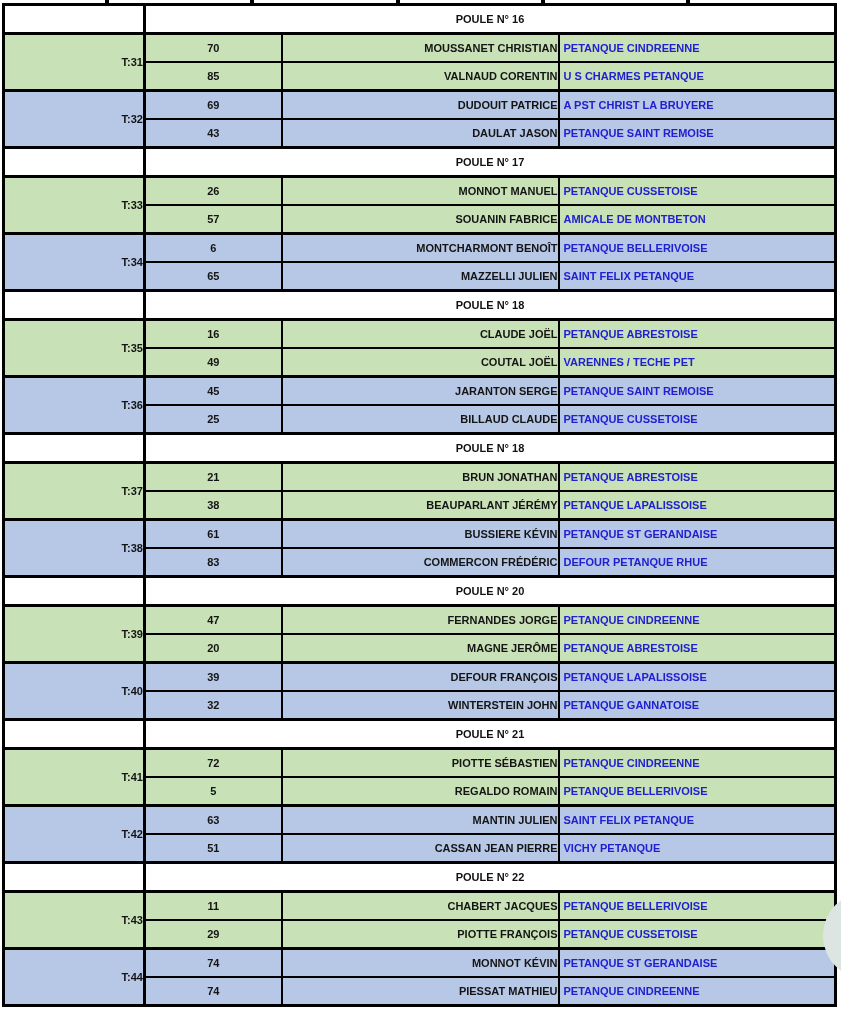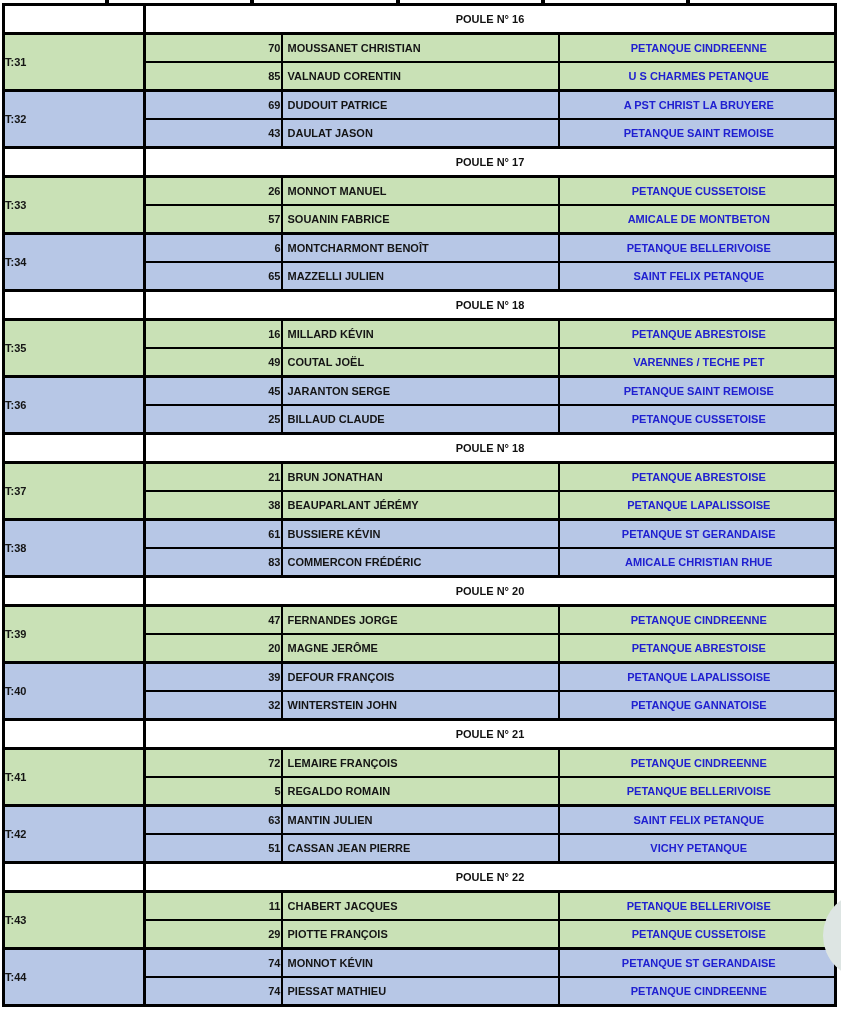--- a/index.html
+++ b/index.html
@@ -18,26 +18,26 @@
   }
   td{
     border:2px solid var(--border,#000);
     height:26px;padding:0;
     font-size:11px;font-weight:700;color:#141414;
     overflow:hidden;white-space:nowrap;
   }
   tr.header-row td{border-top-width:3px;border-bottom-width:3px;background:#ffffff;}
   tr.group-start td{border-top-width:3px;}
   tr.row2 td{border-top-width:1px;}
-  td.tcol{border-right-width:3px;text-align:left;}
+  td.tcol{border-right-width:3px;text-align:right;}
   td.orange{background:var(--orange,#fdc101);border-right-width:3px;}
   td.poule-label{text-align:center;color:#111;}
-  td.numcol{text-align:right;}
-  td.namecol{text-align:left;padding-left:5px;}
-  td.clubcol{text-align:center;padding-left:4px;color:var(--club,#2020d0);}
+  td.numcol{text-align:center;}
+  td.namecol{text-align:right;padding-left:5px;}
+  td.clubcol{text-align:left;padding-left:4px;color:var(--club,#2020d0);}
   tr.g-green td.cell{background:var(--green,#c9e1b6);}
   tr.g-blue td.cell{background:var(--blue,#b7c7e6);}
   .floating-circle{
     position:absolute;left:823px;top:892px;width:87px;height:87px;
     border-radius:50%;background:var(--circle,#dde5e3);
   }
 </style>
 </head>
 <body>
 
@@ -108,21 +108,21 @@
           <td class="namecol cell">MAZZELLI JULIEN</td>
           <td class="clubcol cell">SAINT FELIX PETANQUE</td>
         </tr>
         <tr class="header-row">
           <td class="orange"></td>
           <td class="poule-label" colspan="3">POULE N° 18</td>
         </tr>
         <tr class="group-start g-green">
           <td class="tcol cell" rowspan="2">T:35</td>
           <td class="numcol cell">16</td>
-          <td class="namecol cell">MILLARD KÉVIN</td>
+          <td class="namecol cell">CLAUDE JOËL</td>
           <td class="clubcol cell">PETANQUE ABRESTOISE</td>
         </tr>
         <tr class="row2 g-green">
           <td class="numcol cell">49</td>
           <td class="namecol cell">COUTAL JOËL</td>
           <td class="clubcol cell">VARENNES / TECHE PET</td>
         </tr>
         <tr class="group-start g-blue">
           <td class="tcol cell" rowspan="2">T:36</td>
           <td class="numcol cell">45</td>
@@ -151,21 +151,21 @@
         </tr>
         <tr class="group-start g-blue">
           <td class="tcol cell" rowspan="2">T:38</td>
           <td class="numcol cell">61</td>
           <td class="namecol cell">BUSSIERE KÉVIN</td>
           <td class="clubcol cell">PETANQUE ST GERANDAISE</td>
         </tr>
         <tr class="row2 g-blue">
           <td class="numcol cell">83</td>
           <td class="namecol cell">COMMERCON FRÉDÉRIC</td>
-          <td class="clubcol cell">AMICALE CHRISTIAN RHUE</td>
+          <td class="clubcol cell">DEFOUR PETANQUE RHUE</td>
         </tr>
         <tr class="header-row">
           <td class="orange"></td>
           <td class="poule-label" colspan="3">POULE N° 20</td>
         </tr>
         <tr class="group-start g-green">
           <td class="tcol cell" rowspan="2">T:39</td>
           <td class="numcol cell">47</td>
           <td class="namecol cell">FERNANDES JORGE</td>
           <td class="clubcol cell">PETANQUE CINDREENNE</td>
@@ -186,21 +186,21 @@
           <td class="namecol cell">WINTERSTEIN JOHN</td>
           <td class="clubcol cell">PETANQUE GANNATOISE</td>
         </tr>
         <tr class="header-row">
           <td class="orange"></td>
           <td class="poule-label" colspan="3">POULE N° 21</td>
         </tr>
         <tr class="group-start g-green">
           <td class="tcol cell" rowspan="2">T:41</td>
           <td class="numcol cell">72</td>
-          <td class="namecol cell">LEMAIRE FRANÇOIS</td>
+          <td class="namecol cell">PIOTTE SÉBASTIEN</td>
           <td class="clubcol cell">PETANQUE CINDREENNE</td>
         </tr>
         <tr class="row2 g-green">
           <td class="numcol cell">5</td>
           <td class="namecol cell">REGALDO ROMAIN</td>
           <td class="clubcol cell">PETANQUE BELLERIVOISE</td>
         </tr>
         <tr class="group-start g-blue">
           <td class="tcol cell" rowspan="2">T:42</td>
           <td class="numcol cell">63</td>

